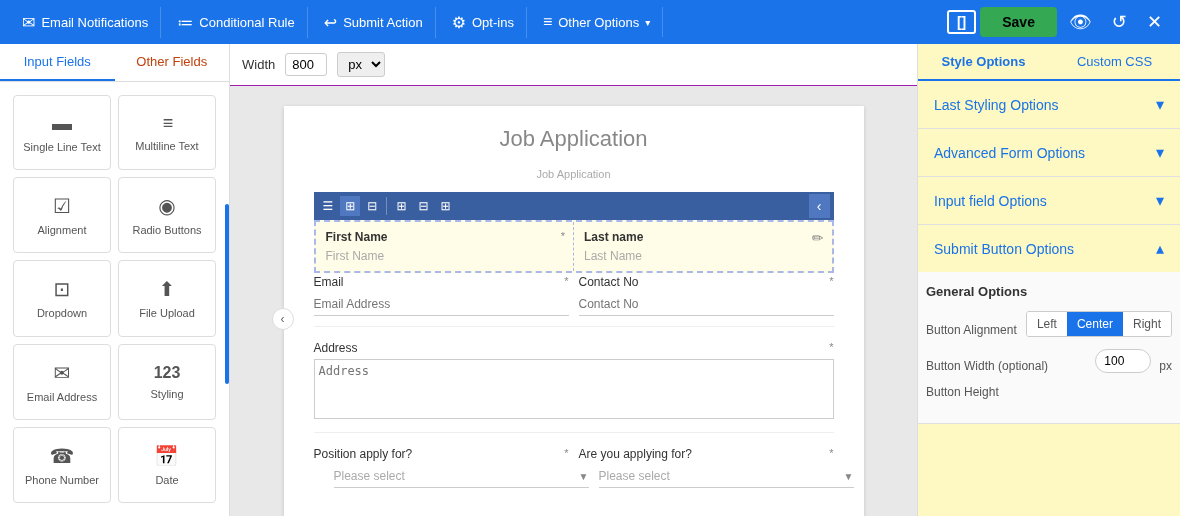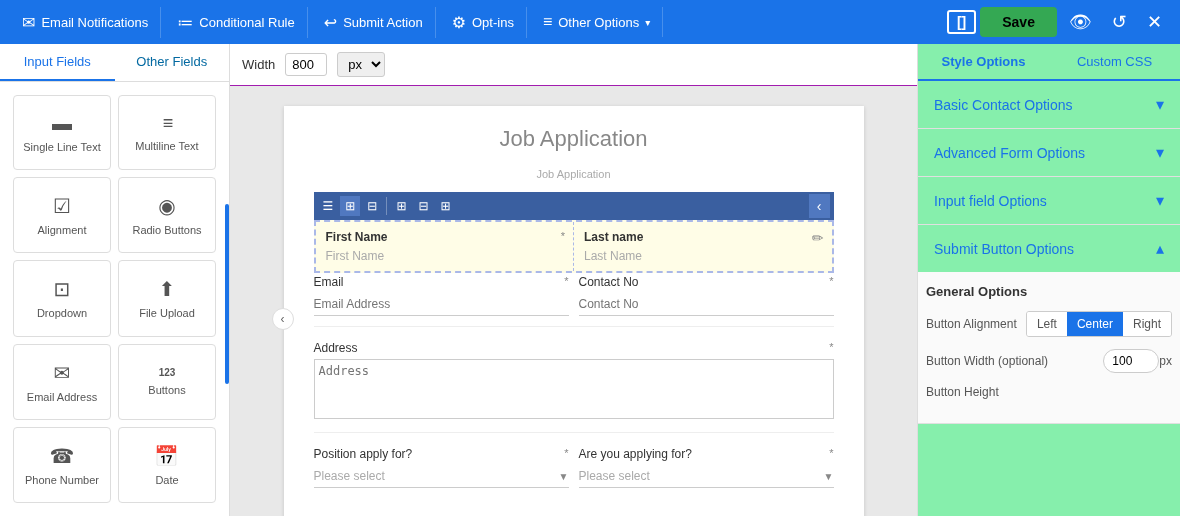--- a/index.html
+++ b/index.html
@@ -75,21 +75,21 @@
     .field-tabs {
       display: flex;
       border-bottom: 1px solid #ddd;
     }
     .field-tab {
       flex: 1;
       padding: 10px;
       text-align: center;
       cursor: pointer;
       font-size: 13px;
-      color: #0369a1;
+      color: #c2410c;
       border-bottom: 2px solid transparent;
     }
     .field-tab.active {
       color: #1a73e8;
       border-bottom: 2px solid #1a73e8;
     }
     .field-grid {
       display: grid;
       grid-template-columns: 1fr 1fr;
       gap: 1px;
@@ -292,20 +292,21 @@
       padding: 4px;
     }
 
     .select-field {
       width: 100%;
       display: flex;
       align-items: center;
       border: none;
       border-bottom: 1px solid #ccc;
       padding: 4px 0;
+      margin-left: 20px;
     }
     .select-placeholder { flex: 1; font-size: 12px; color: #aaa; }
     .select-arrow { font-size: 10px; color: #888; }
 
     
     .collapse-btn {
       position: absolute;
       left: -12px;
       top: 50%;
       transform: translateY(-50%);
@@ -318,21 +319,21 @@
       align-items: center;
       justify-content: center;
       cursor: pointer;
       font-size: 12px;
       color: #666;
     }
 
     
     .right-panel {
       width: 263px;
-      background: #86efac;
+      background: #fef9c3;
       border-left: 1px solid #ddd;
       display: flex;
       flex-direction: column;
       flex-shrink: 0;
       overflow-y: auto;
     }
     .style-tabs {
       display: flex;
       border-bottom: 2px solid #1a73e8;
     }
@@ -370,22 +371,23 @@
       background: #fafafa;
     }
     .general-options-title {
       font-size: 13px;
       font-weight: bold;
       color: #333;
       margin-bottom: 12px;
     }
     .option-row {
       display: flex;
-      align-items: center;
+      align-items: flex-end;
       margin-bottom: 12px;
+      gap: 8px;
     }
     .option-label {
       font-size: 12px;
       color: #555;
       flex: 1;
     }
     .btn-group {
       display: flex;
       border: 1px solid #ccc;
       border-radius: 3px;
@@ -478,22 +480,22 @@
       </div>
       <div class="field-item">
         <span class="field-icon">⬆</span>
         <span>File Upload</span>
       </div>
       <div class="field-item">
         <span class="field-icon">✉</span>
         <span>Email Address</span>
       </div>
       <div class="field-item">
-        <span class="field-icon" style="font-size:10px;font-weight:bold;">123</span>
-        <span>Buttons</span>
+        <span class="field-icon" style="font-size:16px;font-weight:bold;">123</span>
+        <span>Styling</span>
       </div>
       <div class="field-item">
         <span class="field-icon">☎</span>
         <span>Phone Number</span>
       </div>
       <div class="field-item">
         <span class="field-icon">📅</span>
         <span>Date</span>
       </div>
     </div>
@@ -588,21 +590,21 @@
   </div>
 
   <div class="right-panel">
     <div class="style-tabs">
       <div class="style-tab active">Style Options</div>
       <div class="style-tab">Custom CSS</div>
     </div>
 
     <div class="accordion-item">
       <div class="accordion-header">
-        <span>Basic Contact Options</span>
+        <span>Last Styling Options</span>
         <span class="chevron">▾</span>
       </div>
     </div>
 
     <div class="accordion-item">
       <div class="accordion-header">
         <span>Advanced Form Options</span>
         <span class="chevron">▾</span>
       </div>
     </div>

